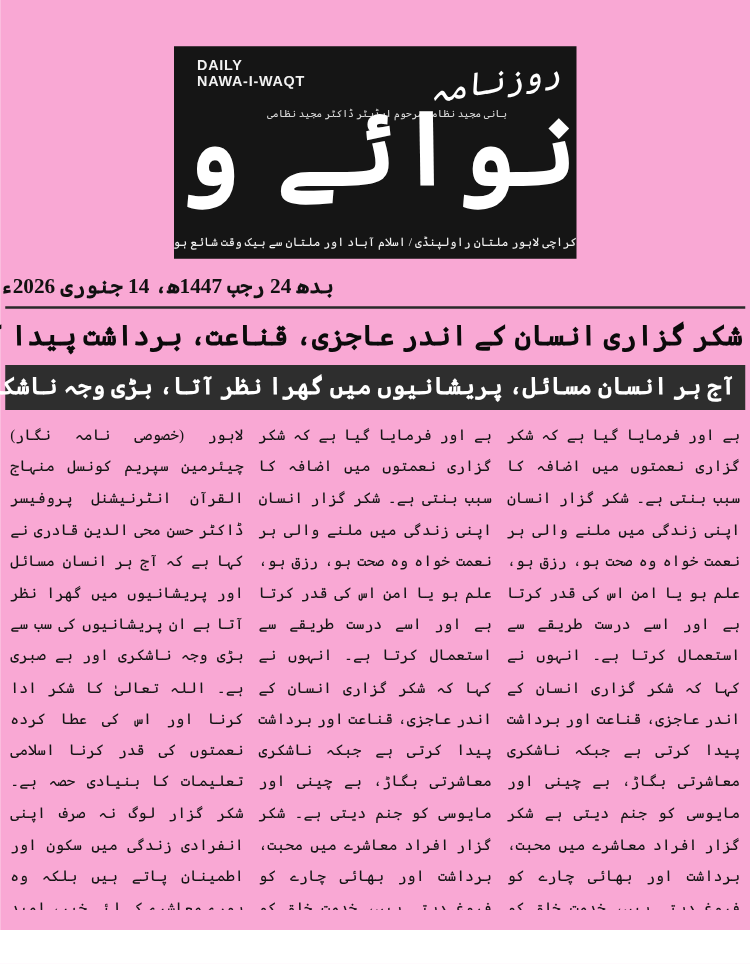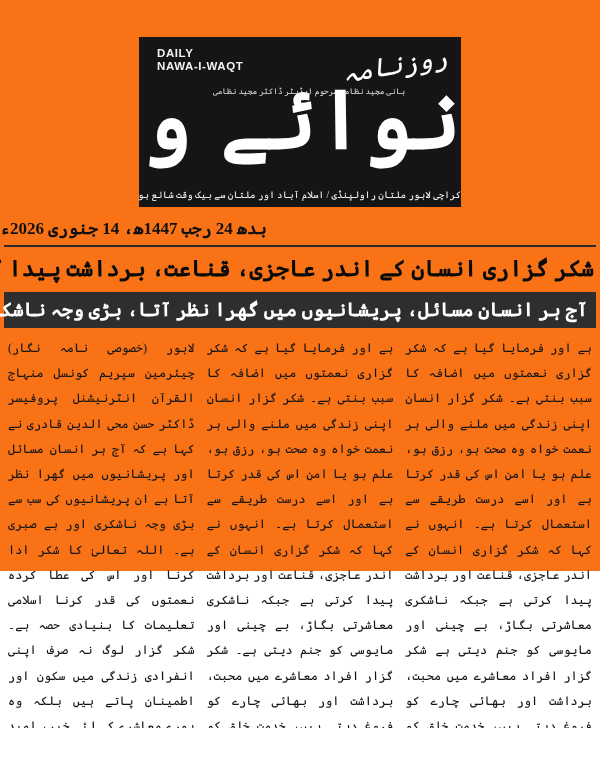--- a/index.html
+++ b/index.html
@@ -12,23 +12,23 @@
     width: 600px;
     height: 771px;
     overflow: hidden;
     font-family: "Liberation Serif", "DejaVu Serif", serif;
     color: #111111;
     position: relative;
   }
 
   .page {
     width: 600px;
-    height: 571px;
+    height: 744px;
     position: relative;
-    background: #f97316;
+    background: #f9a8d4;
     box-sizing: border-box;
   }
 
   
   .masthead-wrap {
     width: 100%;
     display: flex;
     justify-content: center;
     padding-top: 37px;
     box-sizing: border-box;

